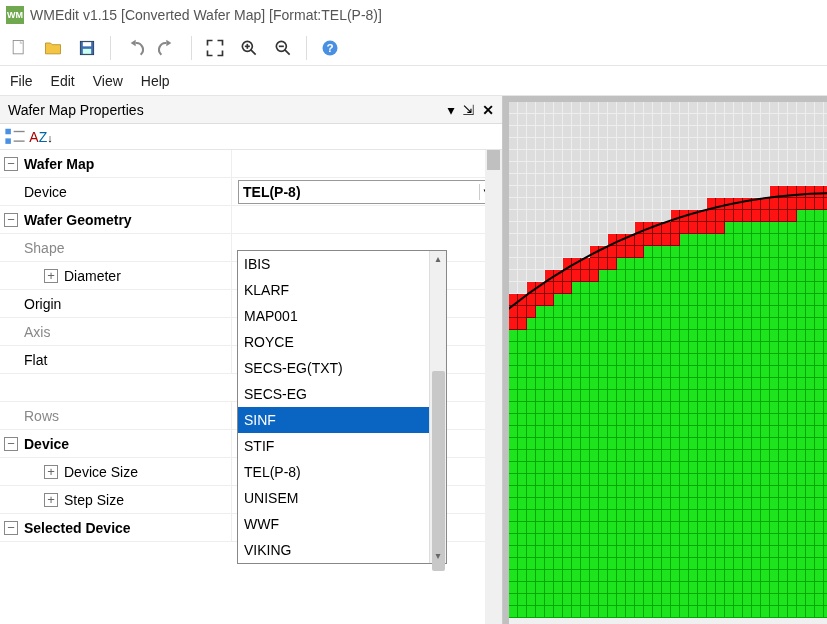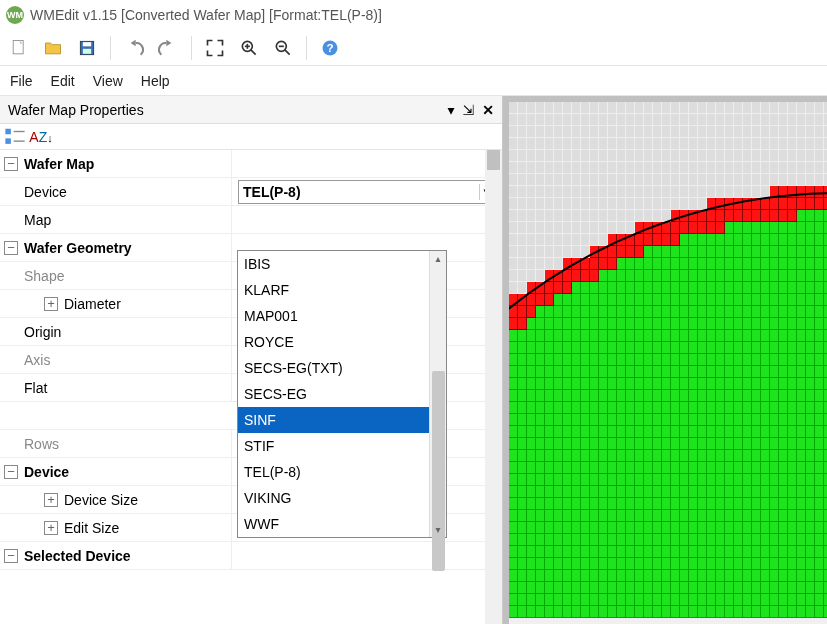--- a/index.html
+++ b/index.html
@@ -1,18 +1,18 @@
 <!DOCTYPE html>
 <html><head>
 <meta charset="utf-8">
 <style>
   * { box-sizing: border-box; margin: 0; padding: 0; font-family: 'Segoe UI', Tahoma, sans-serif; font-size: 14px; }
   body { width: 827px; height: 624px; background: #fff; overflow: hidden; position: relative; }
   .titlebar { height: 30px; display: flex; align-items: center; padding-left: 6px; color: #555; }
-  .titlebar .logo { width: 18px; height: 18px; background: #6fa84f; border-radius: 9px; display: flex; align-items: center; justify-content: center; margin-right: 6px; color: #fff; font-size: 9px; font-weight: bold; }
+  .titlebar .logo { width: 18px; height: 18px; background: #6fa84f; border-radius: 0; display: flex; align-items: center; justify-content: center; margin-right: 6px; color: #fff; font-size: 9px; font-weight: bold; }
   .toolbar { height: 36px; border-bottom: 1px solid #e5e5e5; display: flex; align-items: center; padding: 0 6px; gap: 8px; }
   .tbtn { width: 26px; height: 26px; display: flex; align-items: center; justify-content: center; cursor: pointer; }
   .tbtn svg { width: 20px; height: 20px; }
   .tsep { width: 1px; height: 24px; background: #ddd; margin: 0 2px; }
   .menubar { height: 30px; display: flex; align-items: center; padding: 0 10px; gap: 18px; border-bottom: 1px solid #e5e5e5; }
   .menuitem { cursor: pointer; color: #222; }
   .content { display: flex; height: calc(624px - 30px - 36px - 30px); }
   .panel { width: 503px; border-right: 1px solid #c8c8c8; display: flex; flex-direction: column; }
   .panel-title { height: 28px; display: flex; align-items: center; justify-content: space-between; padding: 0 8px; background: #f5f5f5; border-bottom: 1px solid #ddd; }
   .panel-title-icons { display: flex; gap: 2px; }
@@ -160,26 +160,20 @@
             <span>Device</span>
           </div>
           <div class="col-b">
             <div class="combo">
               <span>TEL(P-8)</span>
               <span class="arrow">▾</span>
             </div>
           </div>
         </div>
       <div class="grid-row">
-          <div class="col-a indent1">
-            <span>Map</span>
-          </div>
-          <div class="col-b"></div>
-        </div>
-      <div class="grid-row">
           <div class="col-a">
             <span class="exp">−</span>
             <span class="cat">Wafer Geometry</span>
           </div>
           <div class="col-b"></div>
         </div>
       <div class="grid-row">
           <div class="col-a indent1 dim">
             <span>Shape</span>
           </div>
@@ -229,21 +223,21 @@
       <div class="grid-row">
           <div class="col-a indent2">
             <span class="exp">+</span>
             <span>Device Size</span>
           </div>
           <div class="col-b"></div>
         </div>
       <div class="grid-row">
           <div class="col-a indent2">
             <span class="exp">+</span>
-            <span>Edit Size</span>
+            <span>Step Size</span>
           </div>
           <div class="col-b"></div>
         </div>
       <div class="grid-row">
           <div class="col-a">
             <span class="exp">−</span>
             <span class="cat">Selected Device</span>
           </div>
           <div class="col-b"></div>
         </div>
@@ -1814,21 +1808,22 @@
   <div class="dropdown-items" id="dd-list" style="padding-right: 17px;">
       <div class="dd-item">IBIS</div>
       <div class="dd-item">KLARF</div>
       <div class="dd-item">MAP001</div>
       <div class="dd-item">ROYCE</div>
       <div class="dd-item">SECS-EG(TXT)</div>
       <div class="dd-item">SECS-EG</div>
       <div class="dd-item selected">SINF</div>
       <div class="dd-item">STIF</div>
       <div class="dd-item">TEL(P-8)</div>
+      <div class="dd-item">UNISEM</div>
+      <div class="dd-item">WWF</div>
       <div class="dd-item">VIKING</div>
-      <div class="dd-item">WWF</div>
     </div>
   <div class="dd-scroll">
     <div class="dd-thumb" style="top:120px;height:200px;"></div>
     <div style="position:absolute;top:2px;left:0;width:100%;text-align:center;color:#666;font-size:10px;">▴</div>
     <div style="position:absolute;bottom:2px;left:0;width:100%;text-align:center;color:#666;font-size:10px;">▾</div>
   </div>
 </div>
 
 </body></html>

